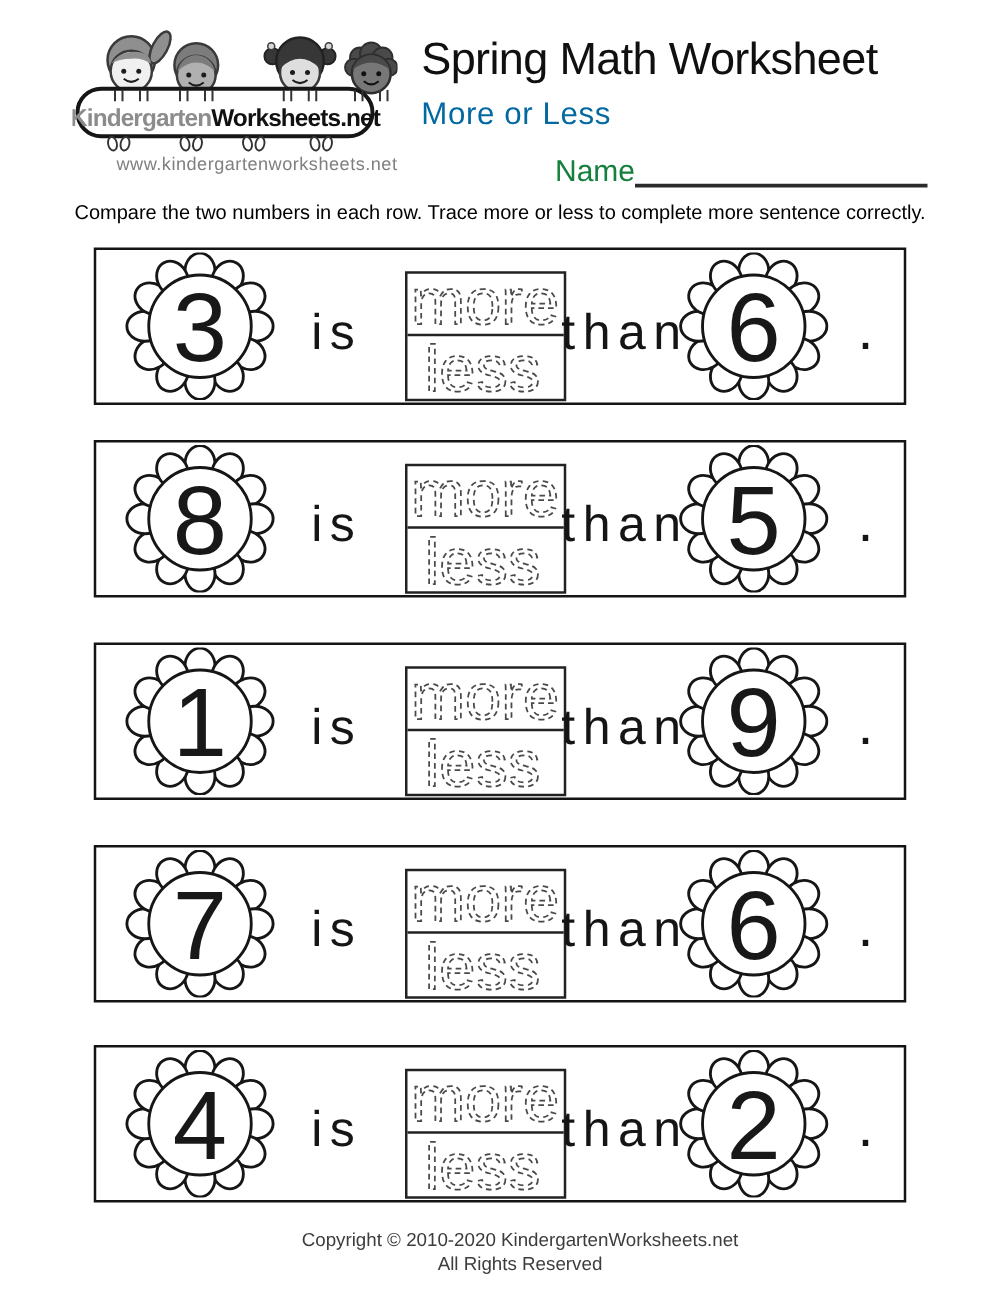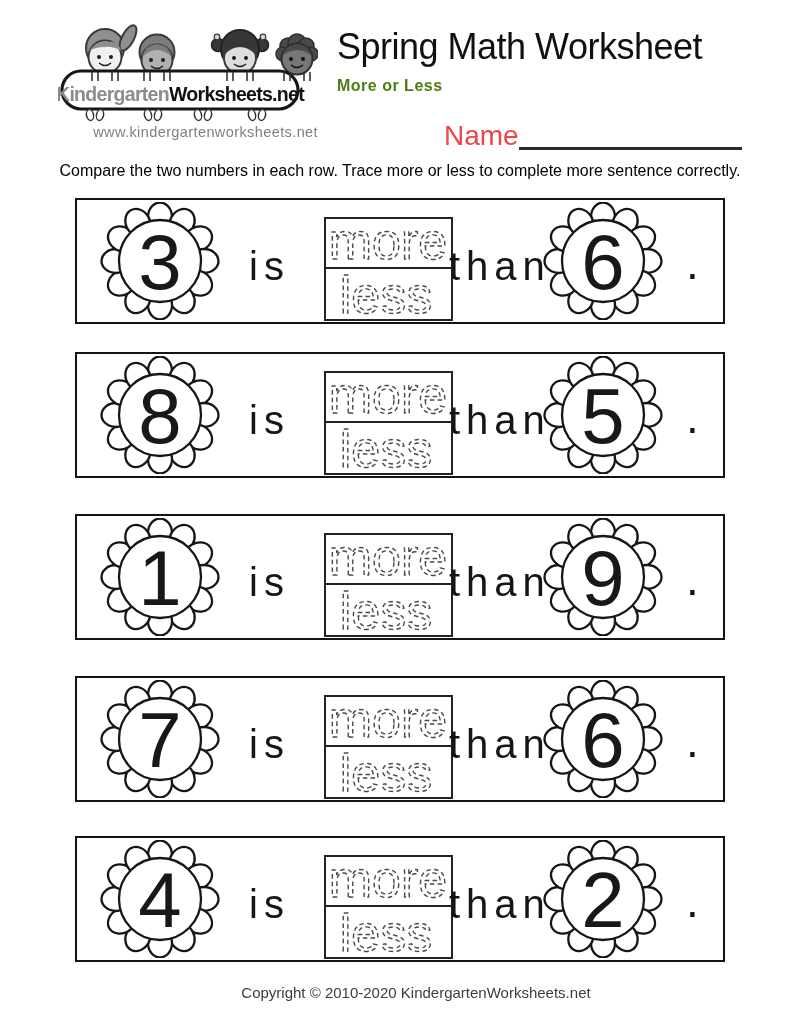--- a/index.html
+++ b/index.html
@@ -5,25 +5,25 @@
   html,body{margin:0;padding:0;background:#fff;}
   .page{position:relative;width:800px;height:1035px;background:#fff;overflow:hidden;
         font-family:"Liberation Sans",sans-serif;color:#151515;}
 
   
   .logo-svg{position:absolute;left:58px;top:13px;}
   .logo-url{position:absolute;left:58px;top:124px;width:260px;text-align:right;
             font-size:14.5px;letter-spacing:.4px;color:#7f7f7f;}
   .title{position:absolute;left:337px;top:26px;font-size:36px;letter-spacing:-.5px;
          font-weight:400;color:#101010;margin:0;}
-  .subtitle{position:absolute;left:337px;top:77px;font-size:16px;font-weight:700;
-            letter-spacing:.5px;color:#4d7c0f;margin:0;}
+  .subtitle{position:absolute;left:337px;top:77px;font-size:25px;font-weight:400;
+            letter-spacing:.5px;color:#0369a1;margin:0;}
   .name-row{position:absolute;left:444px;top:118px;width:298px;height:32px;
             display:flex;align-items:flex-end;}
-  .name-row .name-label{font-size:28px;line-height:1;color:#ef4444;}
+  .name-row .name-label{font-size:24px;line-height:1;color:#15803d;}
   .name-line{flex:1;border-bottom:3px solid #2b2b2b;height:100%;}
 
   .instructions{position:absolute;left:0;right:0;top:162px;margin:0;text-align:center;
                 font-size:16px;color:#000;}
 
   
   .row{position:absolute;left:75px;width:650px;height:126px;border:2px solid #141414;
        box-sizing:border-box;background:#fff;}
   .flower{position:absolute;width:120px;height:118px;top:2px;}
   .flower.fl-left{left:23px;}
@@ -388,15 +388,16 @@
           <ellipse cx="37.99999999999998" cy="20.894882233484708" rx="12" ry="14.5" transform="rotate(330 37.99999999999998 20.894882233484708)"></ellipse>
           <ellipse cx="60" cy="59" rx="41" ry="41"></ellipse>
         </svg>
       <span class="num">2</span>
     </div>
     <span class="word w-dot">.</span>
   </section>
 
   <div class="footer">
     <div>Copyright © 2010-2020 KindergartenWorksheets.net</div>
+    <div>All Rights Reserved</div>
   </div>
 
 </div>
 
 </body></html>

